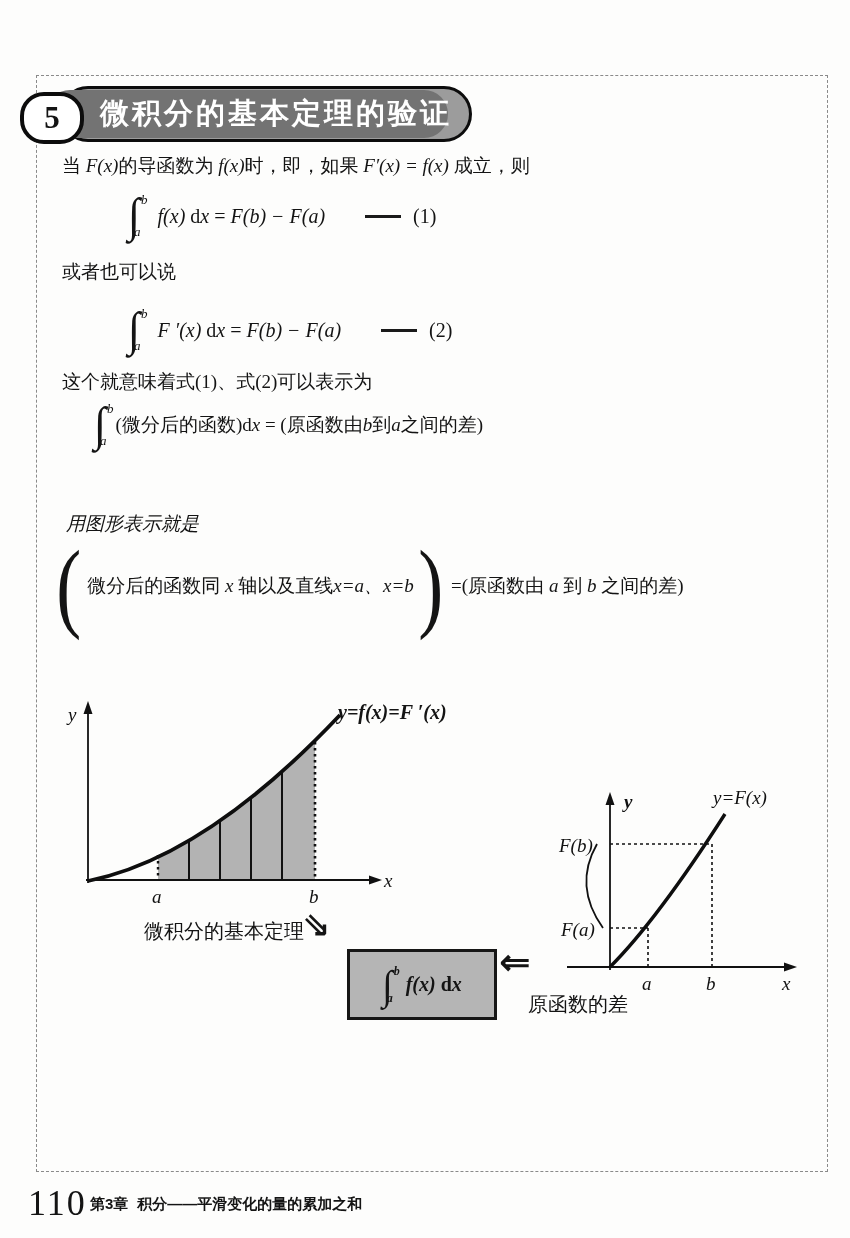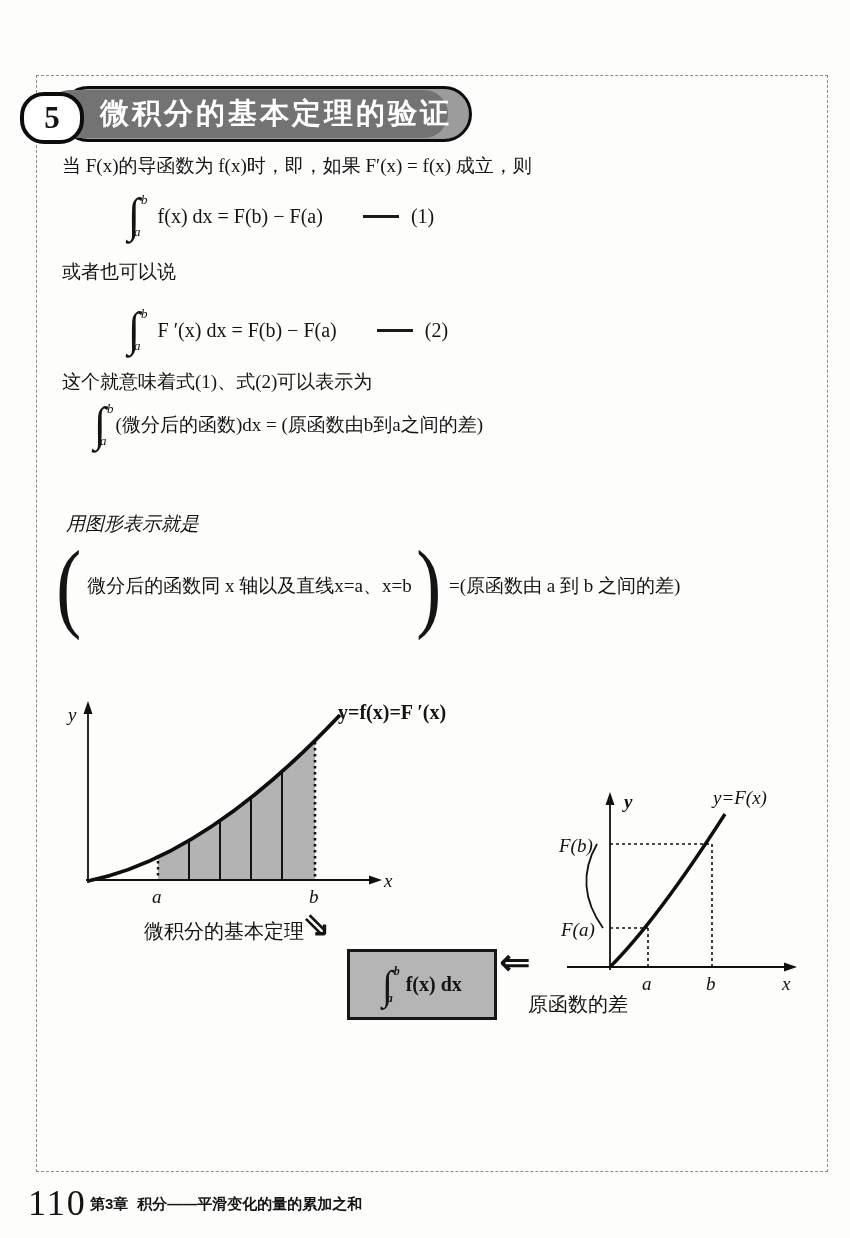--- a/index.html
+++ b/index.html
@@ -14,21 +14,21 @@
                  background:#9c9c9c;border:3px solid #0c0c0c;border-radius:28px;}
   .banner-main{position:absolute;left:0;top:2px;right:24px;bottom:2px;background:#737373;
                border-radius:24px;display:flex;align-items:center;padding-left:54px;box-sizing:border-box;}
   .banner-title{color:#ffffff;font-family:"Liberation Sans",sans-serif;font-weight:bold;
                 font-size:29px;letter-spacing:3px;white-space:nowrap;}
   .badge{position:absolute;left:20px;top:92px;width:56px;height:44px;background:#ffffff;
          border:4px solid #0c0c0c;border-radius:24px;display:flex;align-items:center;
          justify-content:center;font-weight:bold;font-size:31px;z-index:3;}
 
   .para{position:absolute;font-size:19px;white-space:nowrap;}
-  .it{}
+  .it{font-style:italic;}
 
   .formula{position:absolute;display:flex;align-items:center;font-size:20px;white-space:nowrap;}
   .intgrp{display:inline-flex;align-items:center;margin-right:10px;}
   .int-glyph{font-size:44px;line-height:1;transform:scaleY(1.08);}
   .int-lims{display:flex;flex-direction:column;justify-content:space-between;height:48px;
             font-size:13px;font-style:italic;margin-left:1px;}
   .int-lims .lo{margin-left:-7px;}
   .f-dash{width:36px;height:3px;background:#1a1a1a;margin-left:40px;}
   .f-tag{margin-left:12px;}
 

